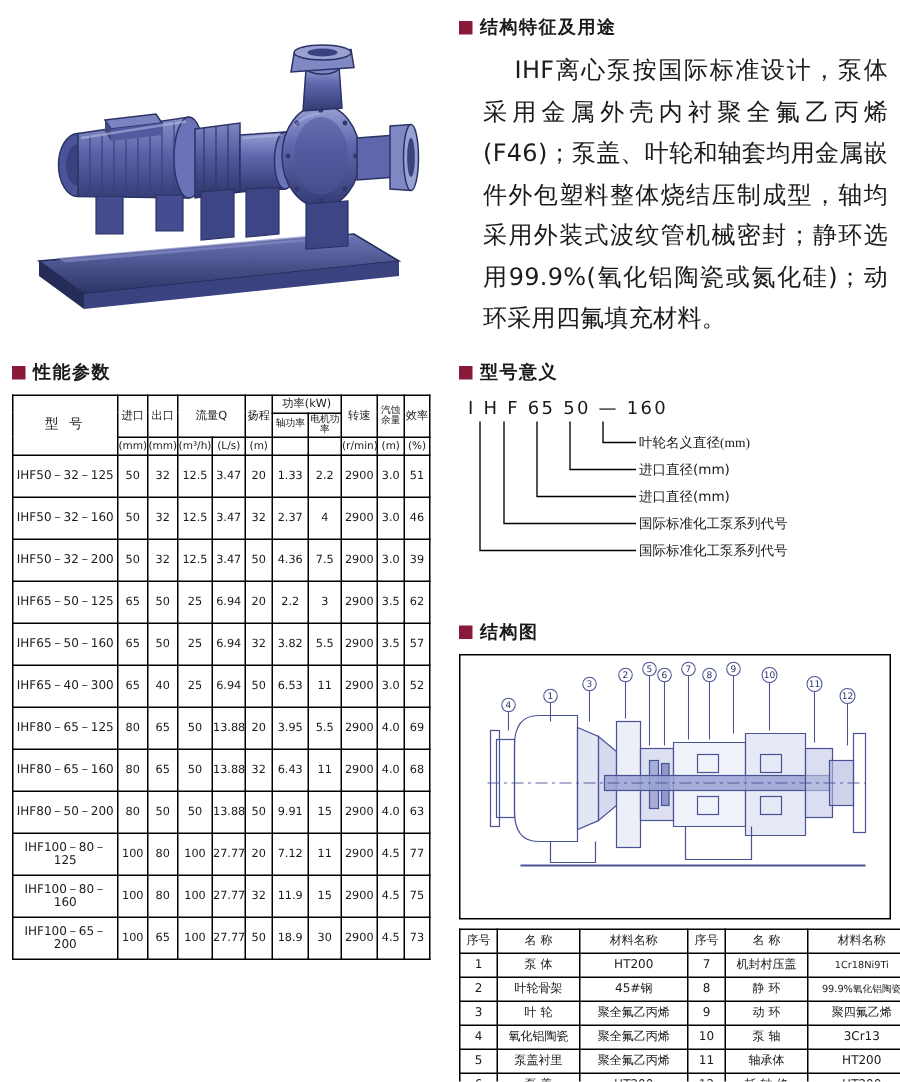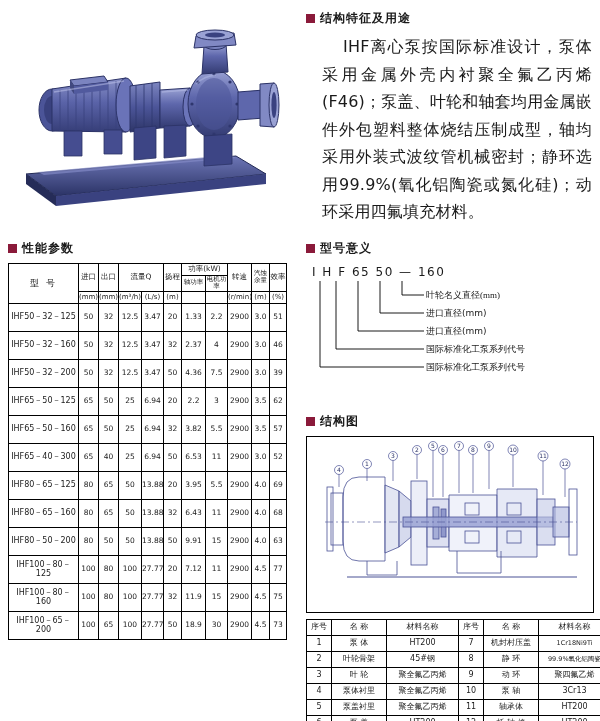--- a/index.html
+++ b/index.html
@@ -648,21 +648,21 @@
             <tr>
               <td class="pt-no">3</td>
               <td class="pt-name">叶  轮</td>
               <td class="pt-mat">聚全氟乙丙烯</td>
               <td class="pt-no">9</td>
               <td class="pt-name">动  环</td>
               <td class="pt-mat">聚四氟乙烯</td>
             </tr>
             <tr>
               <td class="pt-no">4</td>
-              <td class="pt-name">泵体衬里</td>
+              <td class="pt-name">氧化铝陶瓷</td>
               <td class="pt-mat">聚全氟乙丙烯</td>
               <td class="pt-no">10</td>
               <td class="pt-name">泵  轴</td>
               <td class="pt-mat">3Cr13</td>
             </tr>
             <tr>
               <td class="pt-no">5</td>
               <td class="pt-name">泵盖衬里</td>
               <td class="pt-mat">聚全氟乙丙烯</td>
               <td class="pt-no">11</td>

